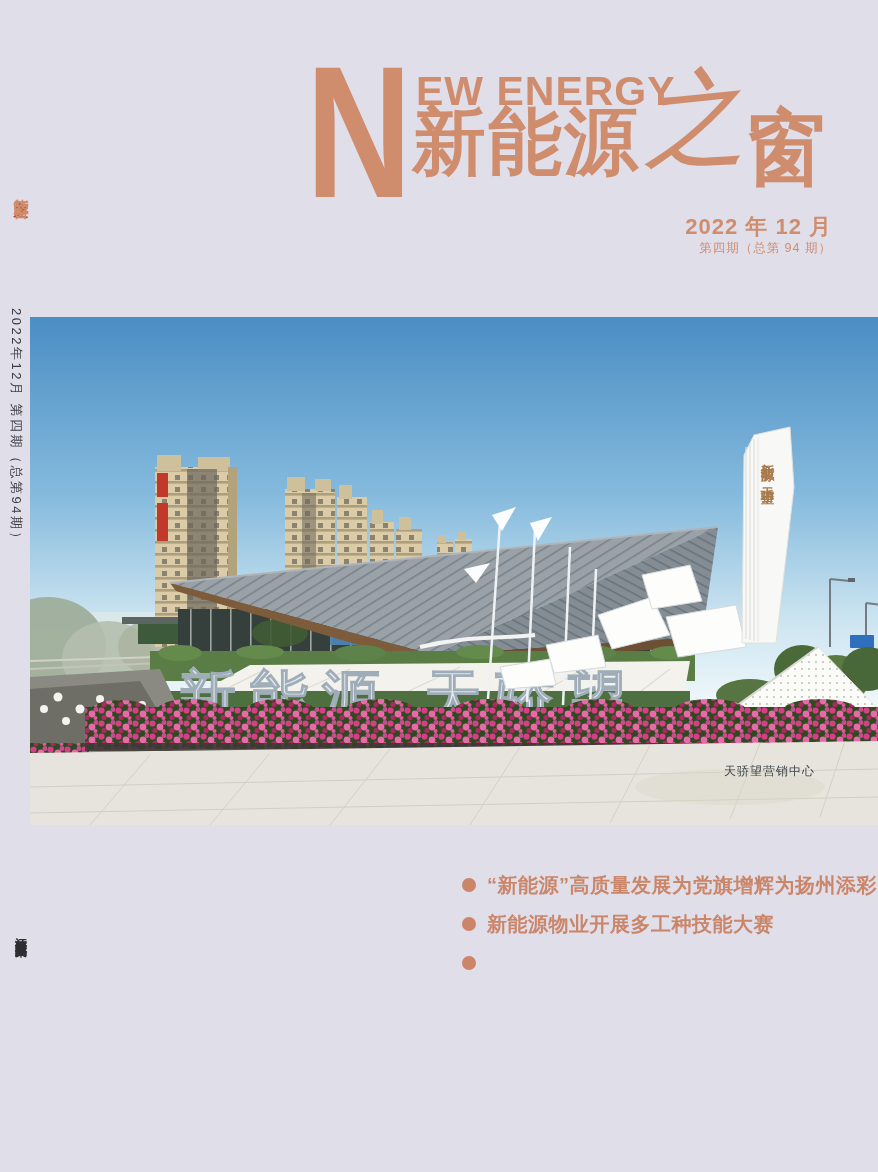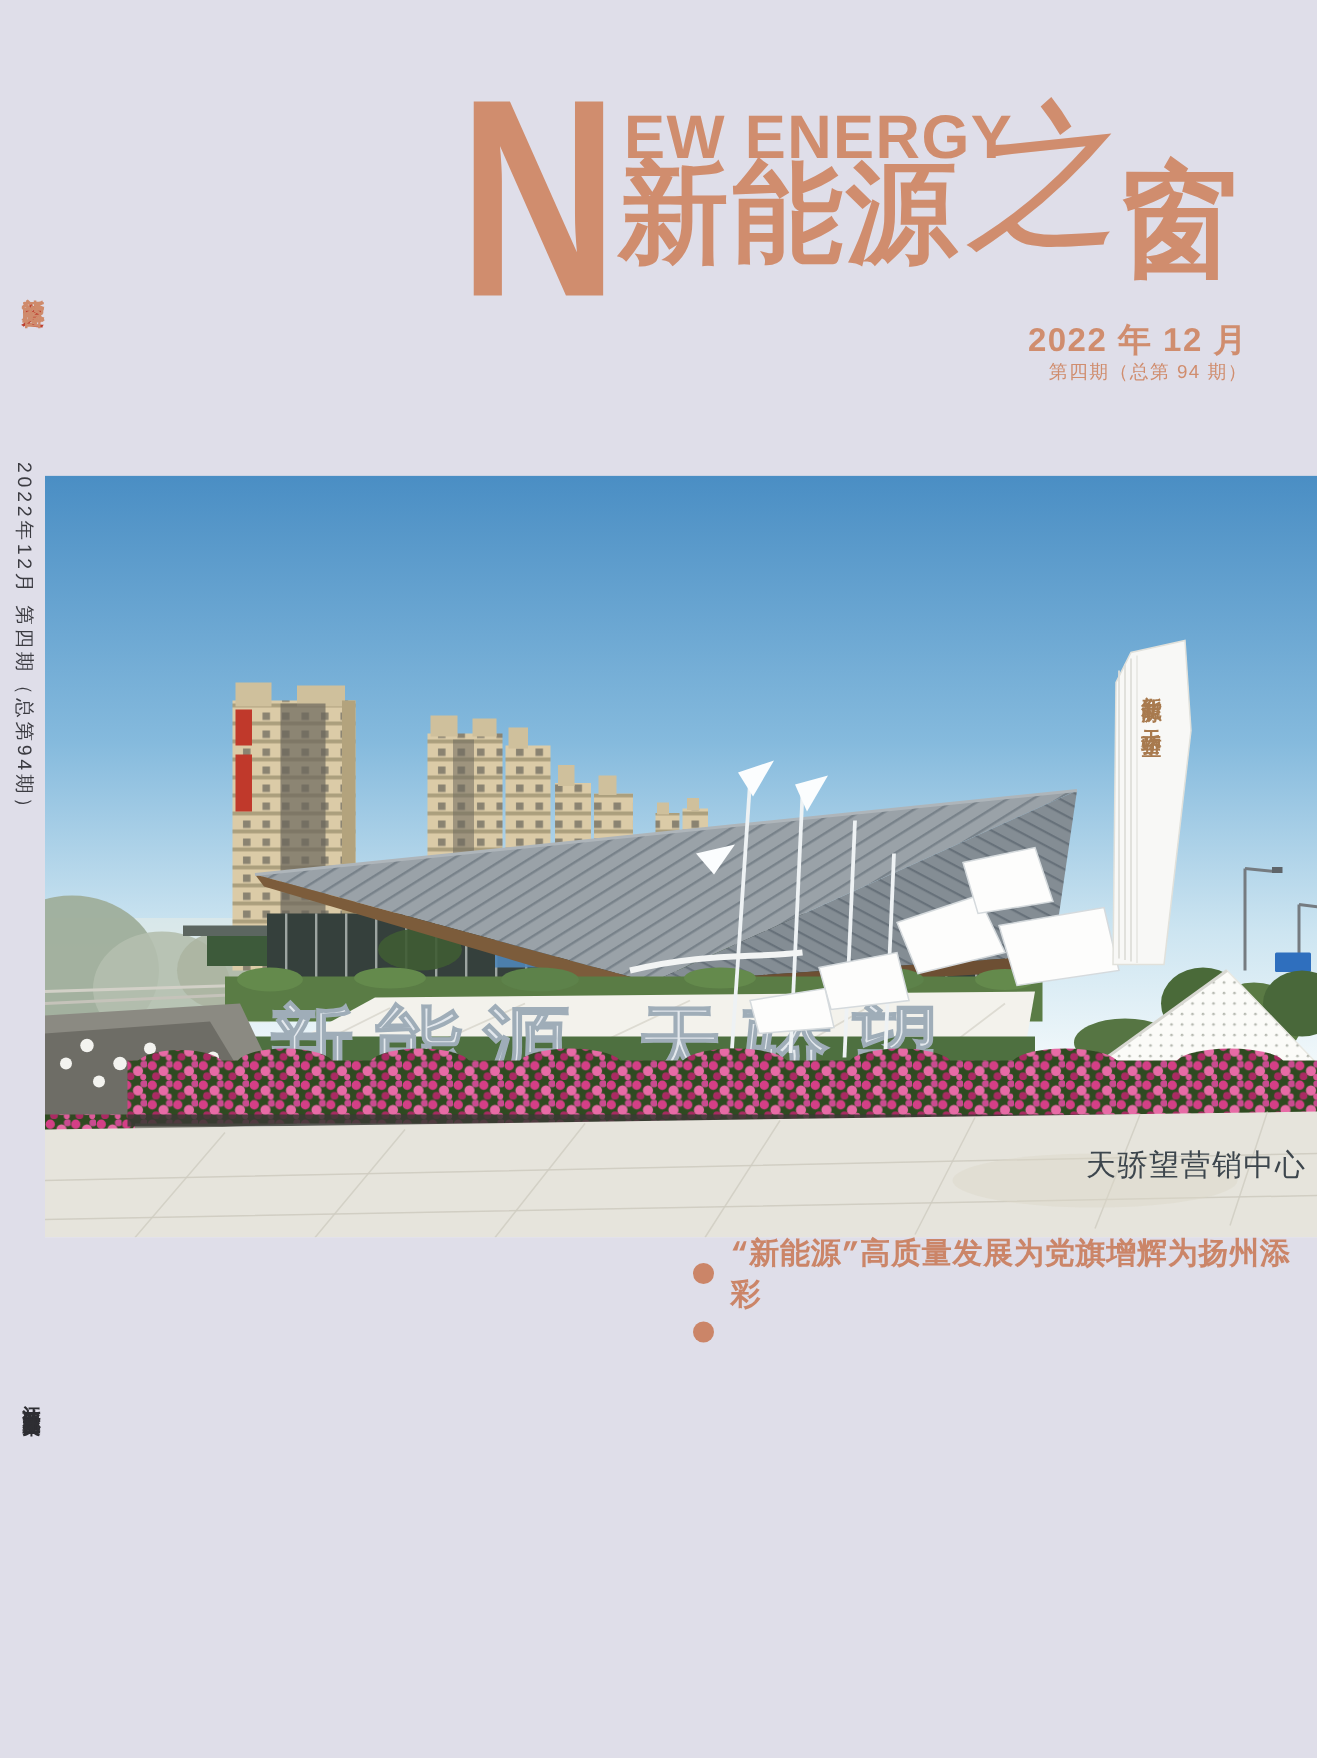--- a/index.html
+++ b/index.html
@@ -28,24 +28,24 @@
   .mast .chuang{position:absolute;left:744px;top:104px;font-size:82px;font-weight:bold;line-height:88px;}
   .mast .date1{position:absolute;right:46px;top:212px;font-size:22px;font-weight:bold;letter-spacing:1px;}
   .mast .date2{position:absolute;right:46px;top:240px;font-size:12.5px;font-weight:400;letter-spacing:1px;}
 
   
   .photo{position:absolute;left:30px;top:317px;width:848px;height:508px;overflow:hidden;}
   .photo svg.scene{position:absolute;left:0;top:0;width:100%;height:100%;}
   .pylon-text{position:absolute;left:726px;top:136px;height:190px;width:20px;
     writing-mode:vertical-rl;text-orientation:upright;font-size:13.5px;font-weight:bold;
     letter-spacing:2px;color:#a87a4e;line-height:18px;}
-  .photo-caption{position:absolute;left:694px;top:446px;font-size:20px;color:#3d464d;letter-spacing:1px;}
-
-  
-  .headlines{position:absolute;left:462px;top:836px;font-family:Liberation Mono, monospace;}
+  .photo-caption{position:absolute;left:694px;top:446px;font-size:12px;color:#3d464d;letter-spacing:1px;}
+
+  
+  .headlines{position:absolute;left:462px;top:872px;}
   .headline{display:flex;align-items:center;height:26px;margin-bottom:13px;
     color:#cb8568;font-size:20px;font-weight:bold;letter-spacing:0.5px;}
   .headline .dot{width:14px;height:14px;border-radius:50%;background:#cb8568;margin-right:11px;flex:0 0 auto;}
 </style>
 </head>
 <body>
 
 <div class="cover">
 
   <div class="spine-logo">
@@ -266,16 +266,20 @@
     <div class="photo-caption">天骄望营销中心</div>
   </div>
 
   <div class="headlines">
     <div class="headline">
       <span class="dot"></span>
       <span>“新能源”高质量发展为党旗增辉为扬州添彩</span>
     </div>
     <div class="headline">
       <span class="dot"></span>
+      <span>新能源物业开展多工种技能大赛</span>
     </div>
+    <div class="headline">
+      <span class="dot"></span>
+    </div>
   </div>
 
 </div>
 
 </body></html>

